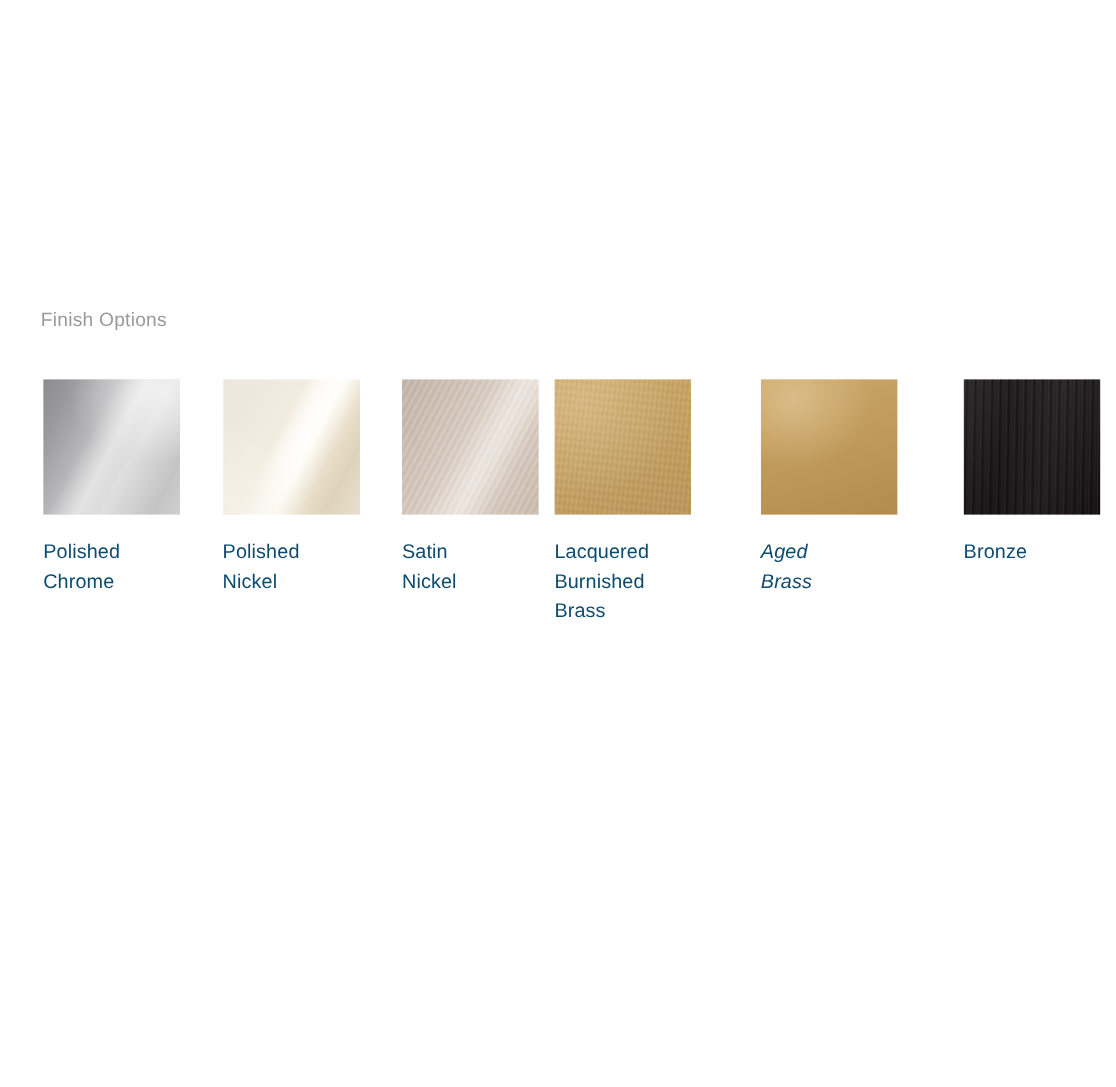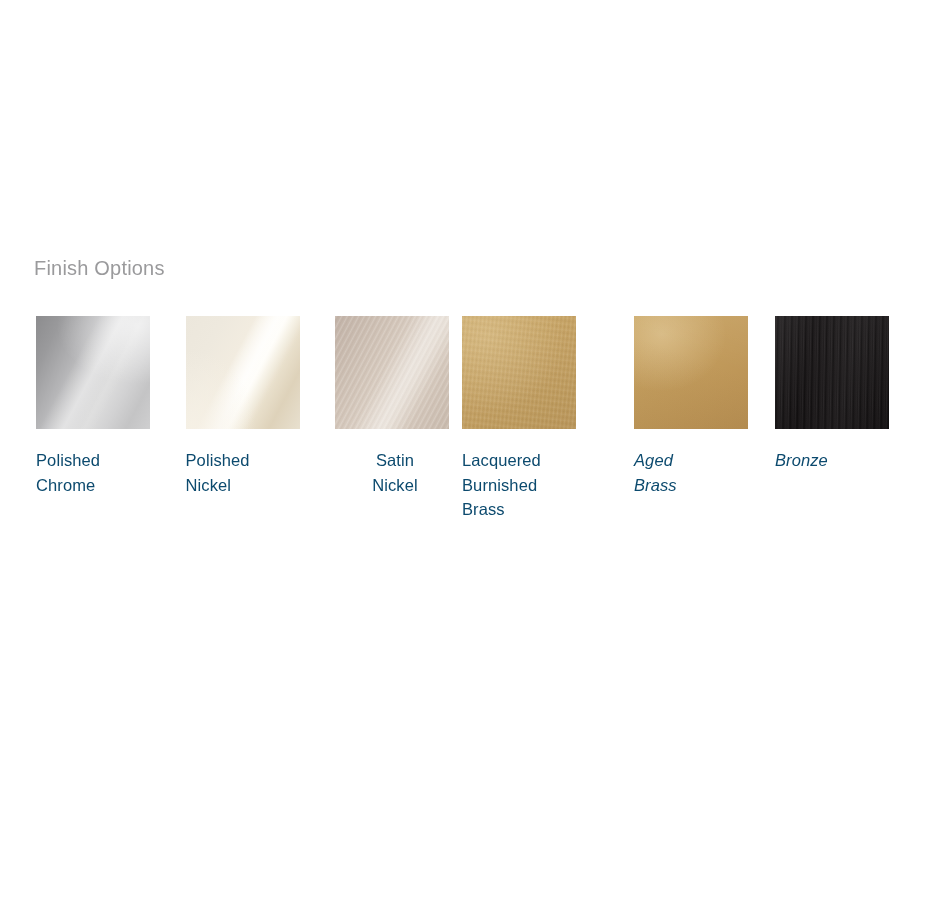--- a/index.html
+++ b/index.html
@@ -20,21 +20,21 @@
     left: 0;
     top: 0;
     width: 930px;
     height: 906px;
   }
 
   .panel-title {
     position: absolute;
     left: 34px;
     top: 255px;
-    font-size: 20px;
+    font-size: 16px;
     line-height: 26px;
     font-weight: 400;
     color: #9a9a9c;
     letter-spacing: 0.2px;
     white-space: nowrap;
   }
 
   .swatch-row {
     position: absolute;
     left: 36px;
@@ -44,24 +44,24 @@
   }
 
   .swatch-item {
     position: absolute;
     top: 0;
     width: 114px;
   }
 
   .swatch-item.col-0 { left: 0px; }
   .swatch-item.col-1 { left: 149.5px; }
-  .swatch-item.col-2 { left: 299px; text-align: center; }
+  .swatch-item.col-2 { left: 299px; }
   .swatch-item.col-3 { left: 426px; }
   .swatch-item.col-4 { left: 598px; font-style: italic; }
-  .swatch-item.col-5 { left: 739px; font-style: italic; }
+  .swatch-item.col-5 { left: 767px; }
 
   .swatch-chip {
     position: relative;
     width: 114px;
     height: 113px;
     overflow: hidden;
   }
 
   .swatch-chip .tex {
     position: absolute;

